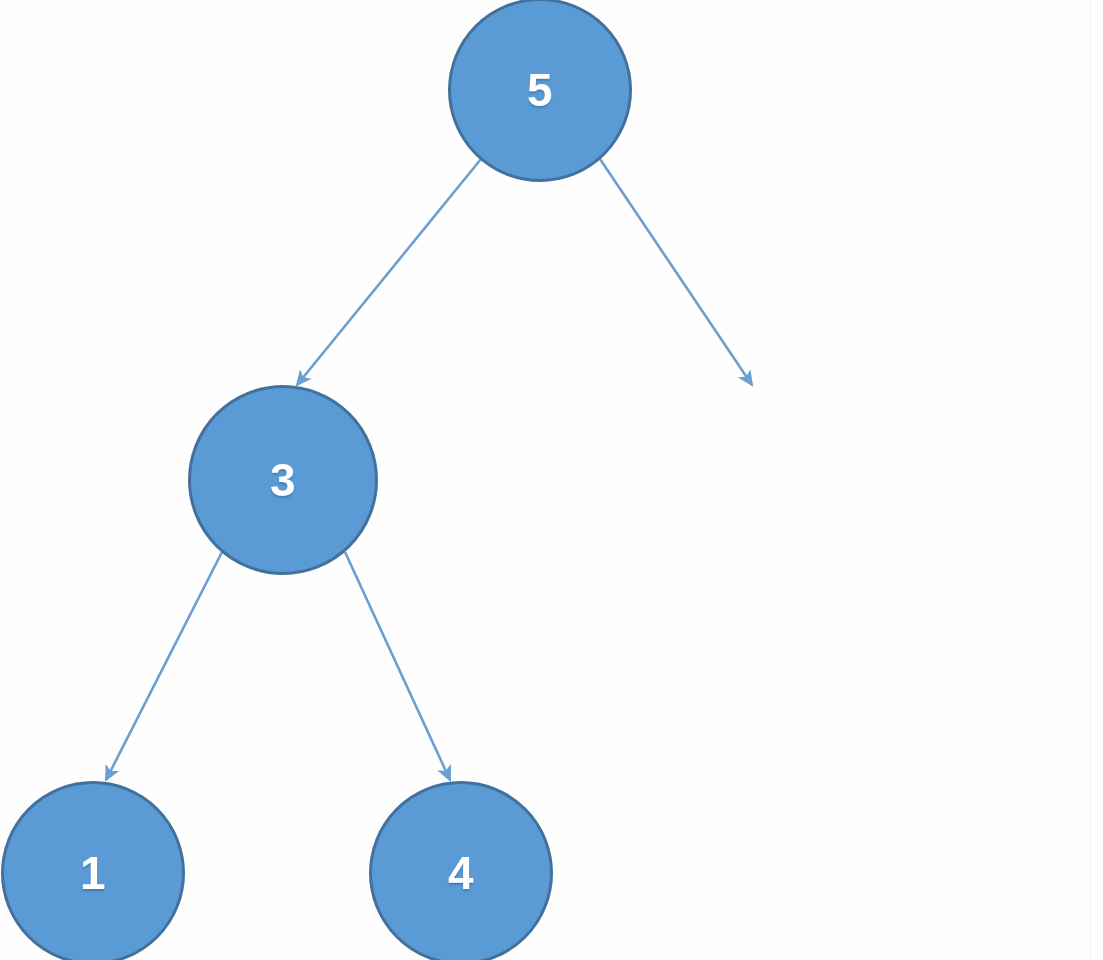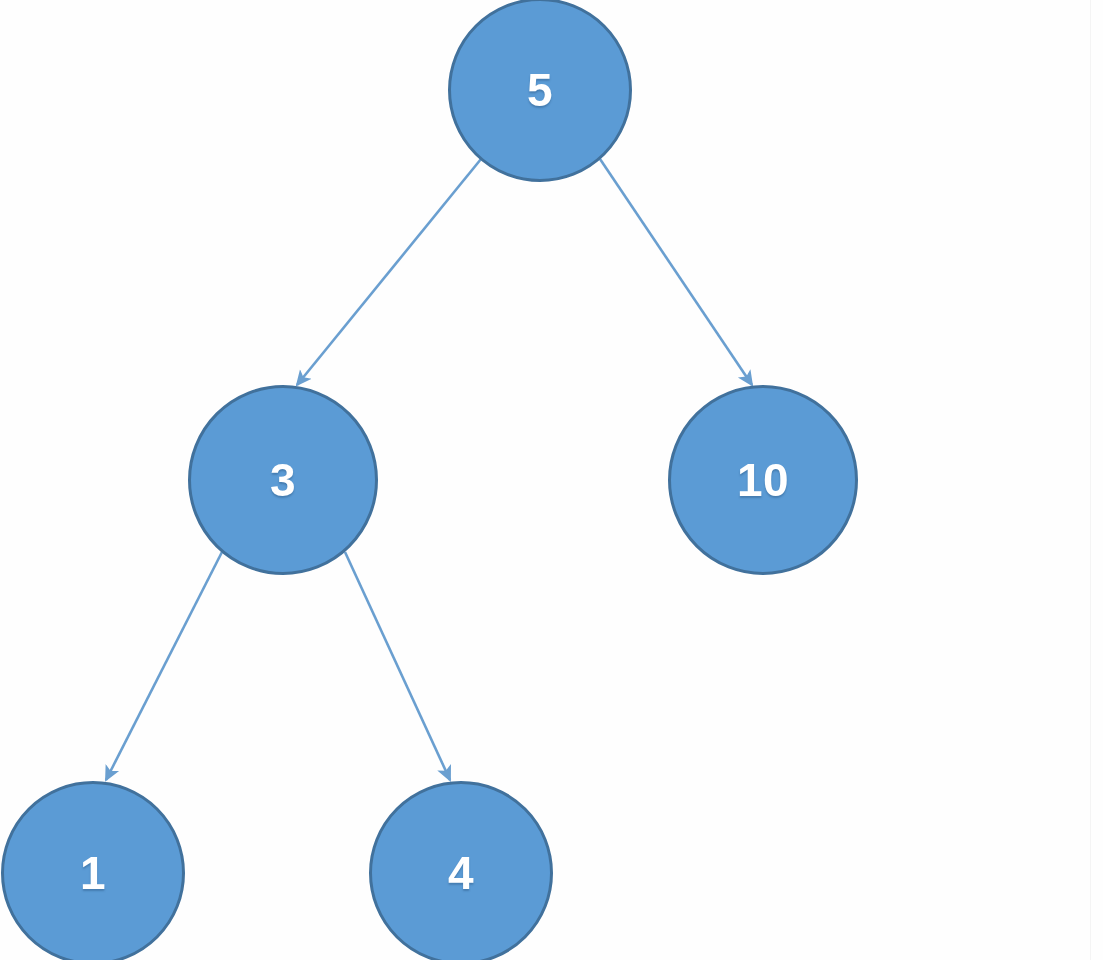--- a/index.html
+++ b/index.html
@@ -85,23 +85,20 @@
   <div id="node-layer">
 
     <div class="node" id="node-n5" style="left: 448px; top: -2px; width: 184px; height: 184px; background: rgb(91, 155, 213); border-color: rgb(65, 113, 156);">
       <span class="node-label" style="font-size: 46px; color: rgb(255, 255, 255);">5</span>
     </div>
 
     <div class="node" id="node-n3" style="left: 188px; top: 385px; width: 190px; height: 190px; background: rgb(91, 155, 213); border-color: rgb(65, 113, 156);">
       <span class="node-label" style="font-size: 46px; color: rgb(255, 255, 255);">3</span>
     </div>
 
-    <div class="node" id="node-n10" style="left: 668px; top: 385px; width: 190px; height: 190px; background: rgb(91, 155, 213); border-color: rgb(65, 113, 156);">
-      <span class="node-label" style="font-size: 46px; color: rgb(255, 255, 255);">10</span>
-    </div>
 
     <div class="node" id="node-n1" style="left: 1px; top: 781px; width: 184px; height: 184px; background: rgb(91, 155, 213); border-color: rgb(65, 113, 156);">
       <span class="node-label" style="font-size: 46px; color: rgb(255, 255, 255);">1</span>
     </div>
 
     <div class="node" id="node-n4" style="left: 369px; top: 781px; width: 184px; height: 184px; background: rgb(91, 155, 213); border-color: rgb(65, 113, 156);">
       <span class="node-label" style="font-size: 46px; color: rgb(255, 255, 255);">4</span>
     </div>
 
   </div>

